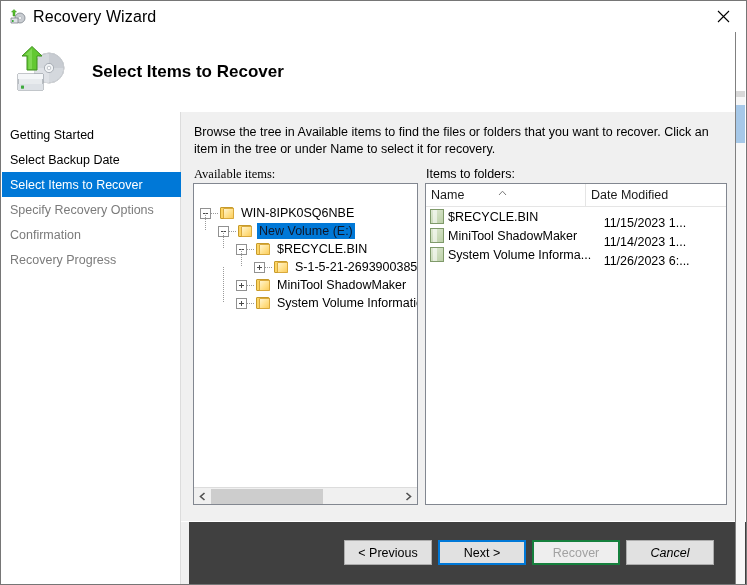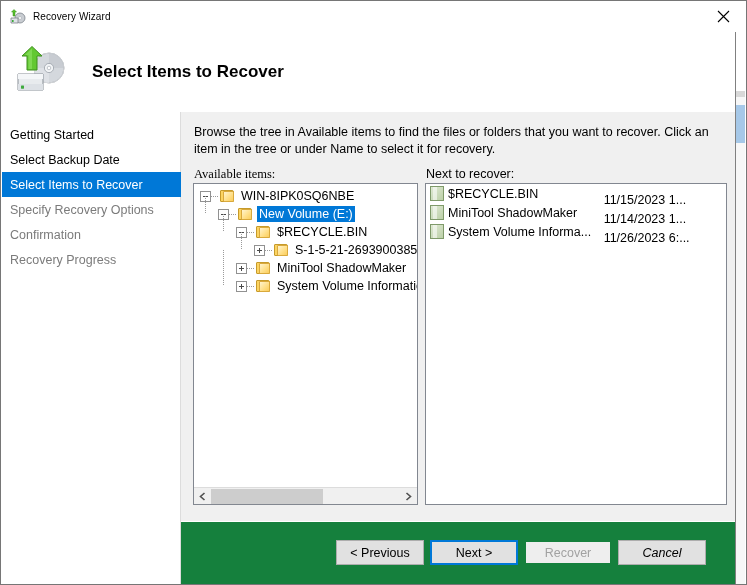--- a/index.html
+++ b/index.html
@@ -24,21 +24,21 @@
     width: 745px; height: 31px;
     background: #ffffff;
     display: flex; align-items: center;
   }
   #titlebar-icon {
     width: 16px; height: 16px;
     margin-left: 9px; margin-right: 7px;
     position: relative; flex: none;
   }
   #title-text {
-    font-size: 10px; color: #000000;
+    font-size: 16px; color: #000000;
     letter-spacing: 0.1px;
   }
   #close-button {
     position: absolute; right: 0; top: 0;
     width: 46px; height: 30px;
     display: flex; align-items: center; justify-content: center;
     cursor: default;
   }
   #close-button svg { display:block; }
 
@@ -107,21 +107,21 @@
     position: absolute; left: 12px; top: 71px;
     width: 225px; height: 322px;
     background: #ffffff;
     border: 1px solid #828790;
     overflow: hidden;
   }
   #tree-body {
     position: absolute; left: 0; top: 0;
     width: 223px; height: 303px;
     overflow: hidden;
-    padding-top: 3px;
+    padding-top: 20px;
   }
   .tree-row {
     height: 18px;
     display: flex; align-items: center;
     position: relative;
     white-space: nowrap;
     cursor: default;
   }
   .expander {
     width: 11px; height: 11px; flex: none;
@@ -172,21 +172,21 @@
     border: 1px solid #d9a93c;
     border-radius: 1px;
   }
   .tree-label {
     font-size: 12.5px; color: #000000;
     padding: 0 2px;
     line-height: 16px;
   }
   .tree-label.selected {
     background: #0078d7;
-    color: #ffffff;
+    color: #0f172a;
   }
 
   
   #tree-hscroll {
     position: absolute; left: 0; bottom: 0;
     width: 223px; height: 17px;
     background: #f0f0f0;
     border-top: 1px solid #dcdcdc;
     display: flex; align-items: center;
   }
@@ -258,23 +258,23 @@
     white-space: nowrap; overflow: hidden; margin-top: 12px;
   }
 
   
   #footer-sep {
     position: absolute; left: 0; top: 409px;
     width: 558px; height: 1px;
     background: #ffffff;
   }
   #footer {
-    position: absolute; left: 0; top: 410px;
+    position: absolute; left: 8px; top: 410px;
     width: 558px; height: 63px;
-    background: #15803d;
+    background: #404040;
   }
   .btn {
     position: absolute; top: 18px;
     height: 25px; width: 88px;
     background: #e1e1e1;
     border: 1px solid #adadad;
     font-size: 12.5px; color: #000000;
     font-family: "Liberation Sans", sans-serif;
     display: flex; align-items: center; justify-content: center;
     cursor: default;
@@ -375,21 +375,21 @@
     </div>
     <div class="nav-item dim">
       <span>Recovery Progress</span>
     </div>
   </div>
 
   <div id="main">
 
     <div id="instructions">Browse the tree in Available items to find the files or folders that you want to recover. Click an item in the tree or under Name to select it for recovery.</div>
     <div id="label-available">Available items:</div>
-    <div id="label-items">Next to recover:</div>
+    <div id="label-items">Items to folders:</div>
 
     <div id="tree-panel">
       <div id="tree-body">
 
         <div class="tree-row" style="padding-left:6px;">
           <div class="expander"></div>
           <div class="dots"></div>
           <div class="folder">
             <div class="f-back"></div>
               <div class="f-front"></div>
@@ -464,20 +464,33 @@
         <div id="tree-htrack"></div>
         <div class="sb-arrow">
           <svg width="7" height="9" viewBox="0 0 7 9">
               <path d="M1.5 1 L5.5 4.5 L1.5 8" stroke="#505050" stroke-width="1.6" fill="none"></path>
             </svg>
         </div>
       </div>
     </div>
 
     <div id="list-panel">
+      <div id="list-header">
+        <div class="col-head name">
+          <span>Name</span>
+          <span id="sort-caret">
+            <svg width="9" height="6" viewBox="0 0 9 6">
+                <path d="M1 5 L4.5 1.2 L8 5" stroke="#7a7a7a" stroke-width="1" fill="none"></path>
+              </svg>
+          </span>
+        </div>
+        <div class="col-head date">
+          <span>Date Modified</span>
+        </div>
+      </div>
 
       <div class="list-row">
         <div class="file-icon"></div>
         <div class="cell-name">$RECYCLE.BIN</div>
         <div class="cell-date">11/15/2023 1...</div>
       </div>
       <div class="list-row">
         <div class="file-icon"></div>
         <div class="cell-name">MiniTool ShadowMaker</div>
         <div class="cell-date">11/14/2023 1...</div>

